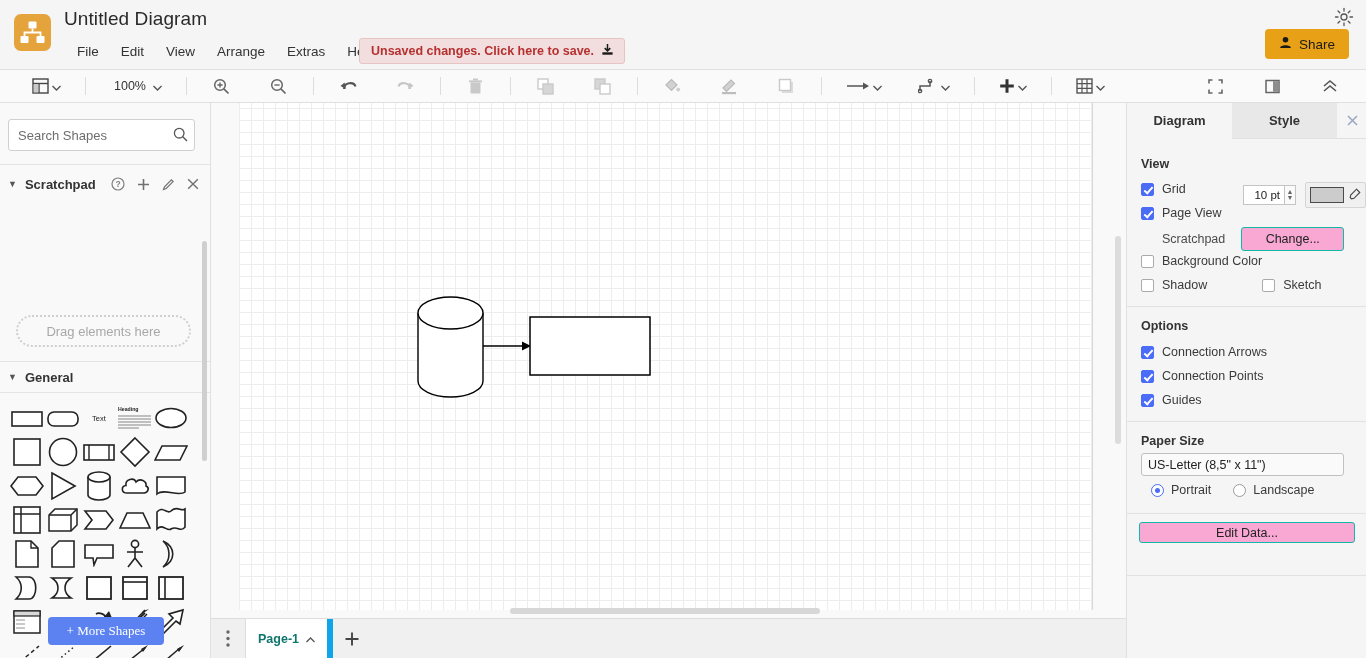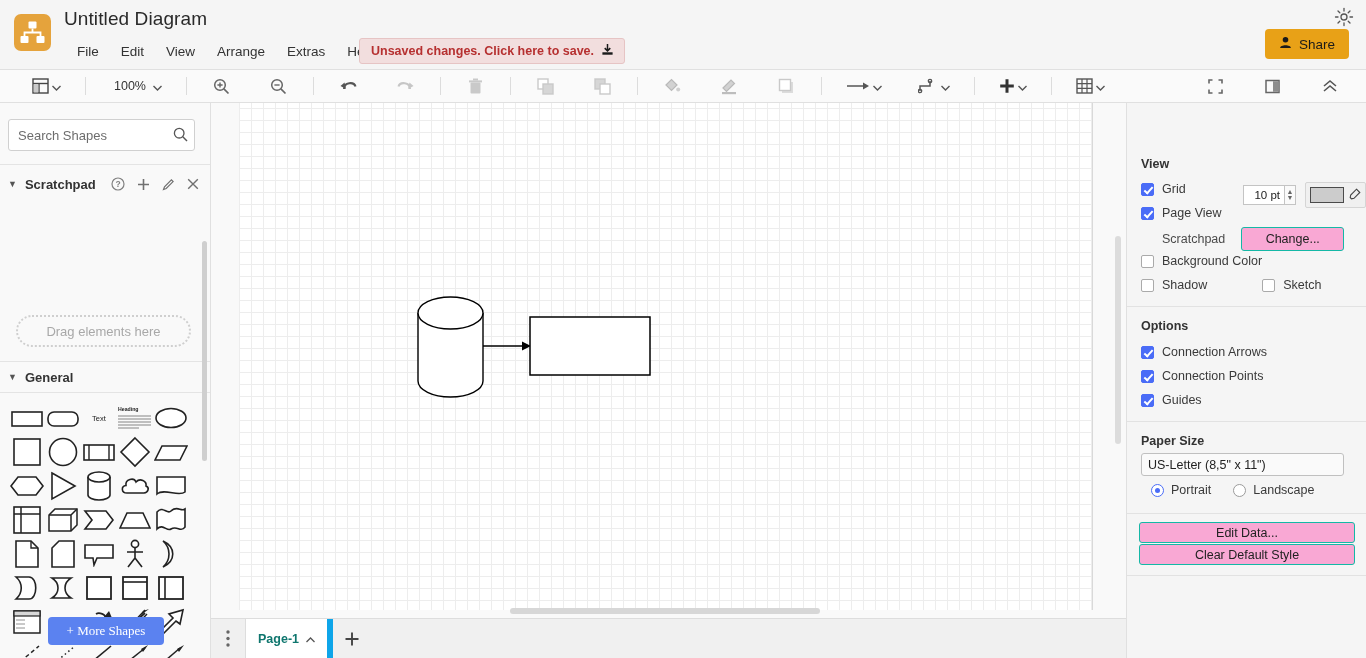--- a/index.html
+++ b/index.html
@@ -790,20 +790,29 @@
       </span>
     </div>
     <div class="pb-add">
       <svg width="16" height="16" viewBox="0 0 16 16">
           <path d="M8 1.5 L8 14.5 M1.5 8 L14.5 8" stroke="#444" stroke-width="1.9"></path>
         </svg>
     </div>
   </div>
 
   <div class="rightpanel">
+    <div class="rp-tabs">
+      <div class="rp-tab active">Diagram</div>
+      <div class="rp-tab inactive">Style</div>
+      <div class="rp-close">
+        <svg width="11" height="11" viewBox="0 0 11 11">
+            <path d="M1 1 L10 10 M10 1 L1 10" stroke="#9aa7c0" stroke-width="1.5"></path>
+          </svg>
+      </div>
+    </div>
 
     <div class="rp-section-title" style="top:54px">View</div>
 
     <div class="rp-row" style="top:79px">
       <span class="cb checked"></span>
       <span class="rp-label">Grid</span>
     </div>
     <div style="position:absolute;left:1118px;top:0;"></div>
     <div class="rp-row" style="left:116px;top:79px">
       <input class="grid-size-input" type="text" value="10 pt" style="">
@@ -874,18 +883,17 @@
     <div class="rp-row" style="top:380px">
       <span class="radio on" style="margin-left:10px"></span>
       <span class="rp-label">Portrait</span>
       <span class="radio" style="margin-left:22px"></span>
       <span class="rp-label">Landscape</span>
     </div>
 
     <div class="rp-div" style="top:410px"></div>
 
     <button class="btn-std" style="position:absolute;left:12px;top:419px;width:216px;height:21px">Edit Data...</button>
-    <button class="btn-std" style="position:absolute;left:12px;top:441px;width:216px;height:21px">Clear Default Style</button>
 
     <div class="rp-div" style="top:472px"></div>
   </div>
 
 </div>
 
 </body></html>

